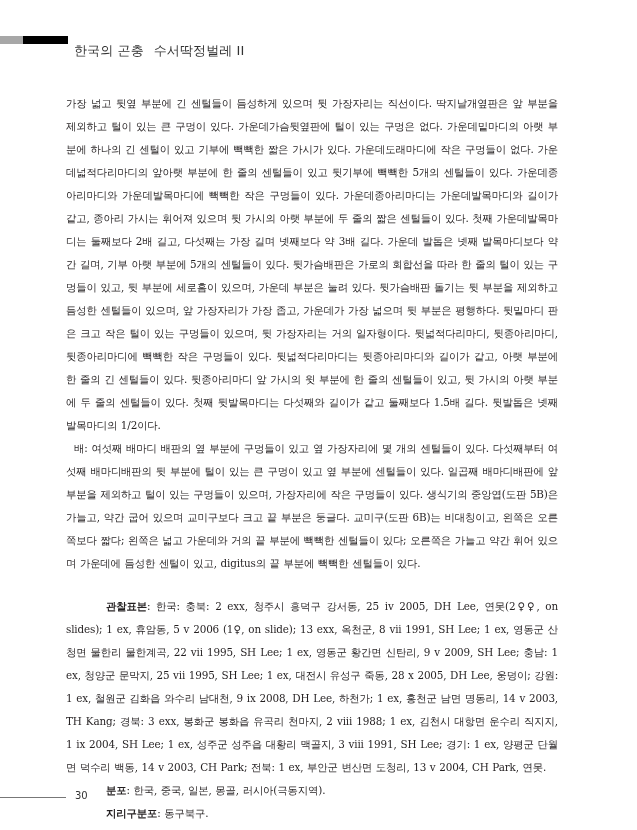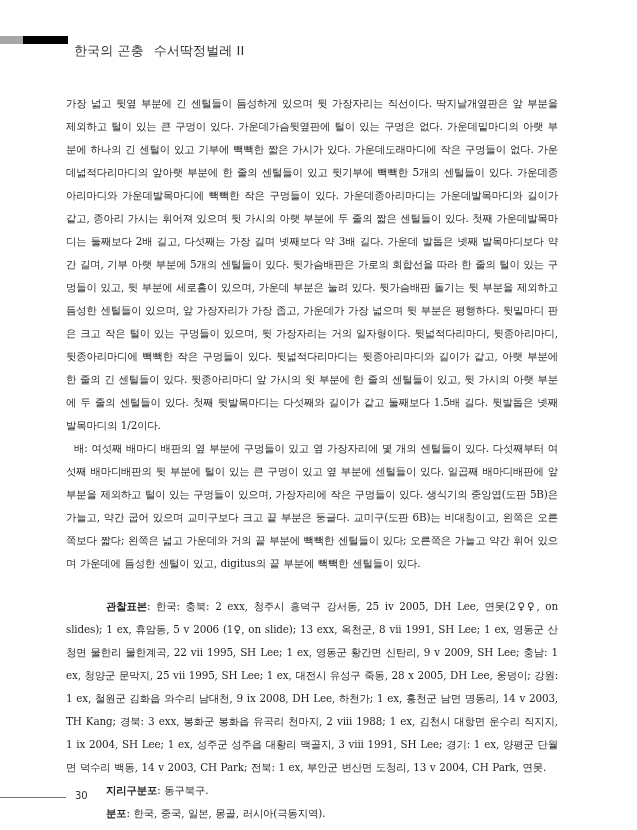--- a/index.html
+++ b/index.html
@@ -30,21 +30,21 @@
   <div class="head-text">
     <span>한국의 곤충</span><span>수서딱정벌레 II</span>
   </div>
 </div>
 
 <div class="content">
   <p class="para">가장 넓고 뒷옆 부분에 긴 센털들이 듬성하게 있으며 뒷 가장자리는 직선이다. 딱지날개옆판은 앞 부분을 제외하고 털이 있는 큰 구멍이 있다. 가운데가슴뒷옆판에 털이 있는 구멍은 없다. 가운데밑마디의 아랫 부분에 하나의 긴 센털이 있고 기부에 빽빽한 짧은 가시가 있다. 가운데도래마디에 작은 구멍들이 없다. 가운데넓적다리마디의 앞아랫 부분에 한 줄의 센털들이 있고 뒷기부에 빽빽한 5개의 센털들이 있다. 가운데종아리마디와 가운데발목마디에 빽빽한 작은 구멍들이 있다. 가운데종아리마디는 가운데발목마디와 길이가 같고, 종아리 가시는 휘어져 있으며 뒷 가시의 아랫 부분에 두 줄의 짧은 센털들이 있다. 첫째 가운데발목마디는 둘째보다 2배 길고, 다섯째는 가장 길며 넷째보다 약 3배 길다. 가운데 발톱은 넷째 발목마디보다 약간 길며, 기부 아랫 부분에 5개의 센털들이 있다. 뒷가슴배판은 가로의 회합선을 따라 한 줄의 털이 있는 구멍들이 있고, 뒷 부분에 세로홈이 있으며, 가운데 부분은 눌려 있다. 뒷가슴배판 돌기는 뒷 부분을 제외하고 듬성한 센털들이 있으며, 앞 가장자리가 가장 좁고, 가운데가 가장 넓으며 뒷 부분은 평행하다. 뒷밑마디 판은 크고 작은 털이 있는 구멍들이 있으며, 뒷 가장자리는 거의 일자형이다. 뒷넓적다리마디, 뒷종아리마디, 뒷종아리마디에 빽빽한 작은 구멍들이 있다. 뒷넓적다리마디는 뒷종아리마디와 길이가 같고, 아랫 부분에 한 줄의 긴 센털들이 있다. 뒷종아리마디 앞 가시의 윗 부분에 한 줄의 센털들이 있고, 뒷 가시의 아랫 부분에 두 줄의 센털들이 있다. 첫째 뒷발목마디는 다섯째와 길이가 같고 둘째보다 1.5배 길다. 뒷발톱은 넷째 발목마디의 1/2이다.</p>
   <p class="para indent">배: 여섯째 배마디 배판의 옆 부분에 구멍들이 있고 옆 가장자리에 몇 개의 센털들이 있다. 다섯째부터 여섯째 배마디배판의 뒷 부분에 털이 있는 큰 구멍이 있고 옆 부분에 센털들이 있다. 일곱째 배마디배판에 앞 부분을 제외하고 털이 있는 구멍들이 있으며, 가장자리에 작은 구멍들이 있다. 생식기의 중앙엽(도판 5B)은 가늘고, 약간 굽어 있으며 교미구보다 크고 끝 부분은 둥글다. 교미구(도판 6B)는 비대칭이고, 왼쪽은 오른쪽보다 짧다; 왼쪽은 넓고 가운데와 거의 끝 부분에 빽빽한 센털들이 있다; 오른쪽은 가늘고 약간 휘어 있으며 가운데에 듬성한 센털이 있고, digitus의 끝 부분에 빽빽한 센털들이 있다.</p>
   <div class="gap"></div>
   <p class="para indent"><span class="label">관찰표본</span><span>: 한국: 충북: 2 exx, 청주시 흥덕구 강서동, 25 iv 2005, DH Lee, 연못(2♀♀, on slides); 1 ex, 휴암동, 5 v 2006 (1♀, on slide); 13 exx, 옥천군, 8 vii 1991, SH Lee; 1 ex, 영동군 산청면 물한리 물한계곡, 22 vii 1995, SH Lee; 1 ex, 영동군 황간면 신탄리, 9 v 2009, SH Lee; 충남: 1 ex, 청양군 문막지, 25 vii 1995, SH Lee; 1 ex, 대전시 유성구 죽동, 28 x 2005, DH Lee, 웅덩이; 강원: 1 ex, 철원군 김화읍 와수리 남대천, 9 ix 2008, DH Lee, 하천가; 1 ex, 홍천군 남면 명동리, 14 v 2003, TH Kang; 경북: 3 exx, 봉화군 봉화읍 유곡리 천마지, 2 viii 1988; 1 ex, 김천시 대항면 운수리 직지지, 1 ix 2004, SH Lee; 1 ex, 성주군 성주읍 대황리 맥골지, 3 viii 1991, SH Lee; 경기: 1 ex, 양평군 단월면 덕수리 백동, 14 v 2003, CH Park; 전북: 1 ex, 부안군 변산면 도청리, 13 v 2004, CH Park, 연못.</span></p>
+  <p class="para indent"><span class="label">분포</span><span>: 한국, 중국, 일본, 몽골, 러시아(극동지역).</span></p>
   <p class="para indent"><span class="label">지리구분포</span><span>: 동구북구.</span></p>
-  <p class="para indent"><span class="label">분포</span><span>: 한국, 중국, 일본, 몽골, 러시아(극동지역).</span></p>
   <p class="para indent"></p>
 </div>
 
 <div class="footer">
   <div class="footer-line"></div>
   <div class="page-num">30</div>
 </div>
 
 </body></html>

